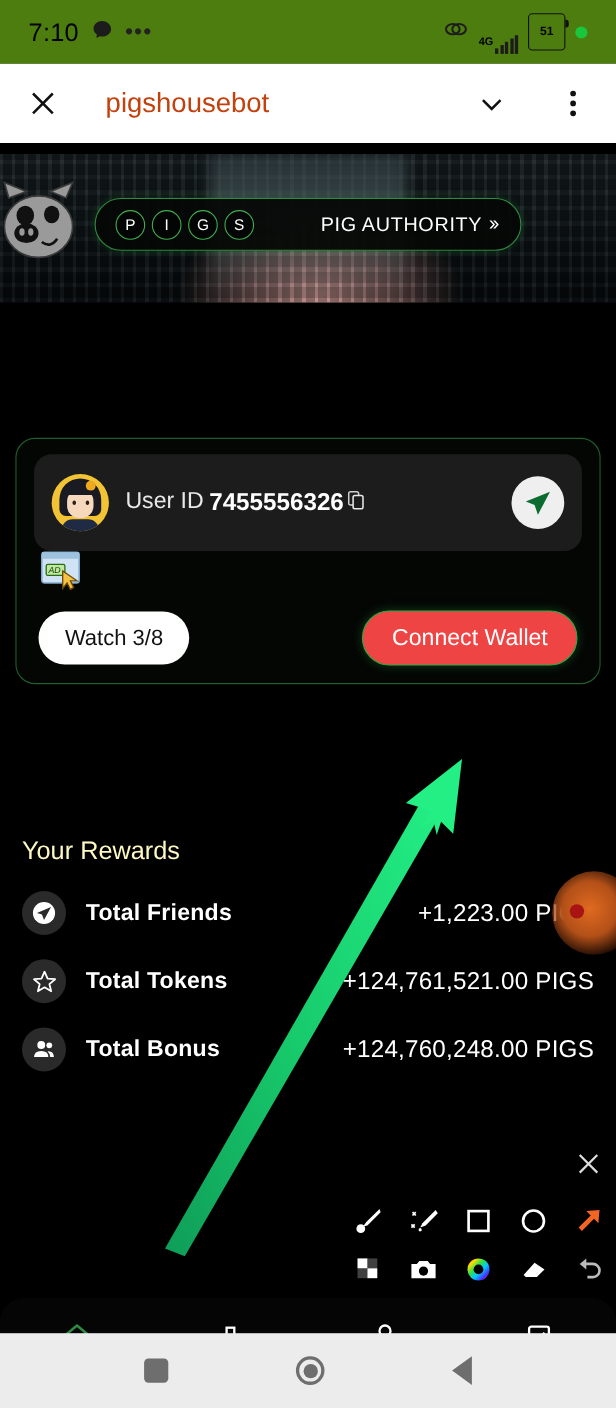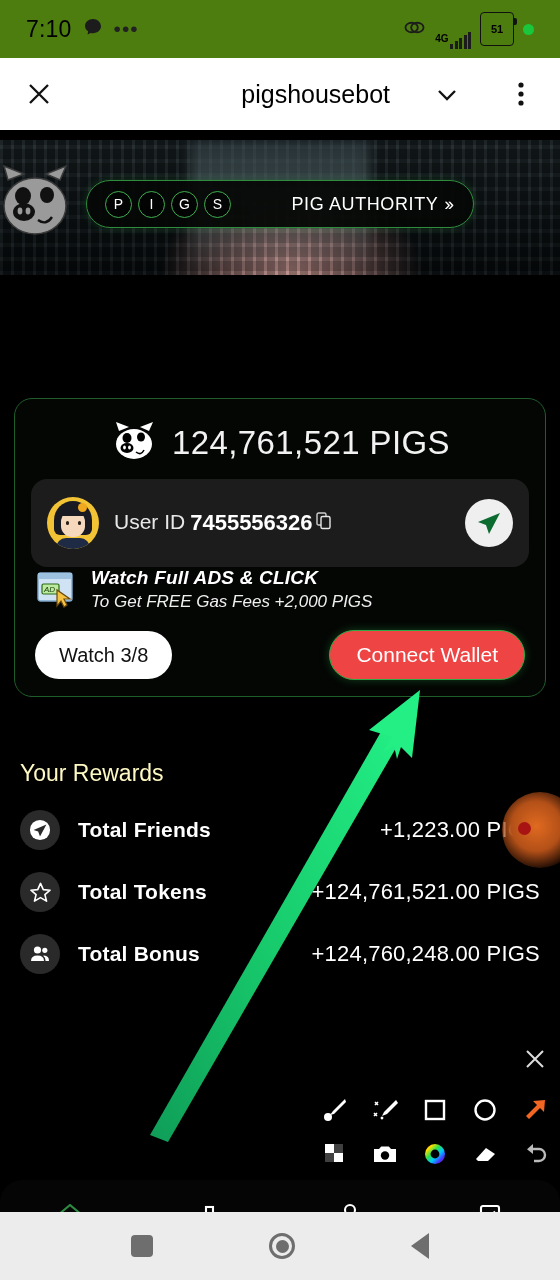--- a/index.html
+++ b/index.html
@@ -27,22 +27,22 @@
     font-weight:700; position:relative;
   }
   .batt::after{
     content:""; position:absolute; right:-4px; top:5px;
     width:3px; height:7px; background:#111; border-radius:0 2px 2px 0;
   }
   .net4g{ font-size:10px; font-weight:700; position:relative; top:-5px; }
 
   
   .appbar{
-    height:72px; background:#fff; color:#000000;
-    display:flex; align-items:center; padding:0 22px; gap:40px;text-align:right;
+    height:72px; background:#fff; color:#c2410c;
+    display:flex; align-items:center; padding:0 22px; gap:40px;
   }
   .appbar-title{ font-size:25px; font-weight:400; flex:1; }
   .ab-icon{ width:34px; height:34px; display:flex; align-items:center; justify-content:center; }
 
   
   .app{ position:relative; width:100%; height:1150px; background:#000; }
 
   
   .banner{
     position:relative; height:135px; width:100%; overflow:hidden;
@@ -287,36 +287,20 @@
         </div>
         <span class="pig-auth">
           <span>PIG AUTHORITY</span>
           <span class="chev2">››</span>
         </span>
       </div>
     </div>
 
     <div class="card">
 
-      <div class="balance">
-        <span>
-          <svg width="48" height="40" viewBox="0 0 48 40">
-            <path d="M9 10 L6 1 L19 6 Z" fill="#fff"></path>
-            <path d="M39 10 L43 1 L30 6 Z" fill="#fff"></path>
-            <ellipse cx="24" cy="23" rx="18" ry="15" fill="#fff"></ellipse>
-            <ellipse cx="17" cy="17" rx="4.5" ry="5" fill="#000"></ellipse>
-            <ellipse cx="31" cy="16" rx="4" ry="4.5" fill="#000"></ellipse>
-            <ellipse cx="17" cy="27" rx="6.5" ry="5" fill="#000"></ellipse>
-            <ellipse cx="14.5" cy="26.5" rx="1.4" ry="2" fill="#fff"></ellipse>
-            <ellipse cx="19.5" cy="26.5" rx="1.4" ry="2" fill="#fff"></ellipse>
-            <path d="M26 31 q5 4 8 -2" stroke="#000" stroke-width="1.6" fill="none"></path>
-          </svg>
-        </span>
-        <span class="balance-text">124,761,521 PIGS</span>
-      </div>
 
       <div class="userid">
         <span class="avatar">
           <i class="hair"></i>
             <i class="face"></i>
             <i class="fringe"></i>
             <i class="flower"></i>
             <i class="body"></i>
           <i class="eye" style="left:19px"></i>
             <i class="eye" style="left:31px"></i>
@@ -342,24 +326,20 @@
 
       <div class="ads">
         <span class="ad-icon">
           <svg width="42" height="36" viewBox="0 0 42 36">
             <rect x="1" y="1" width="34" height="28" rx="2.5" fill="#cfe3f5" stroke="#7fa9cc" stroke-width="1.4"></rect>
             <rect x="1" y="1" width="34" height="6" fill="#9dc2e0"></rect>
             <rect x="5" y="12" width="17" height="10" rx="1.5" fill="#bdea9e" stroke="#2b6b18" stroke-width="1.2"></rect>
             <text x="7" y="20" font-size="8" font-family="Liberation Sans, sans-serif" fill="#163d0b">AD</text>
             <path d="M20 18 L20 34 L24 29 L27 35 L30 33 L27 27 L33 27 Z" fill="#f5c242" stroke="#6b4a08" stroke-width="1.2"></path>
           </svg>
-        </span>
-        <span class="ads-texts">
-          <span class="ads-title">Watch Full ADS &amp; CLICK</span>
-          <span class="ads-sub">To Get FREE Gas Fees +2,000 PIGS</span>
         </span>
       </div>
 
       <div class="card-actions">
         <button class="watch-btn">Watch 3/8</button>
         <button class="connect-btn">Connect Wallet</button>
       </div>
     </div>
 
     <div class="rewards">

